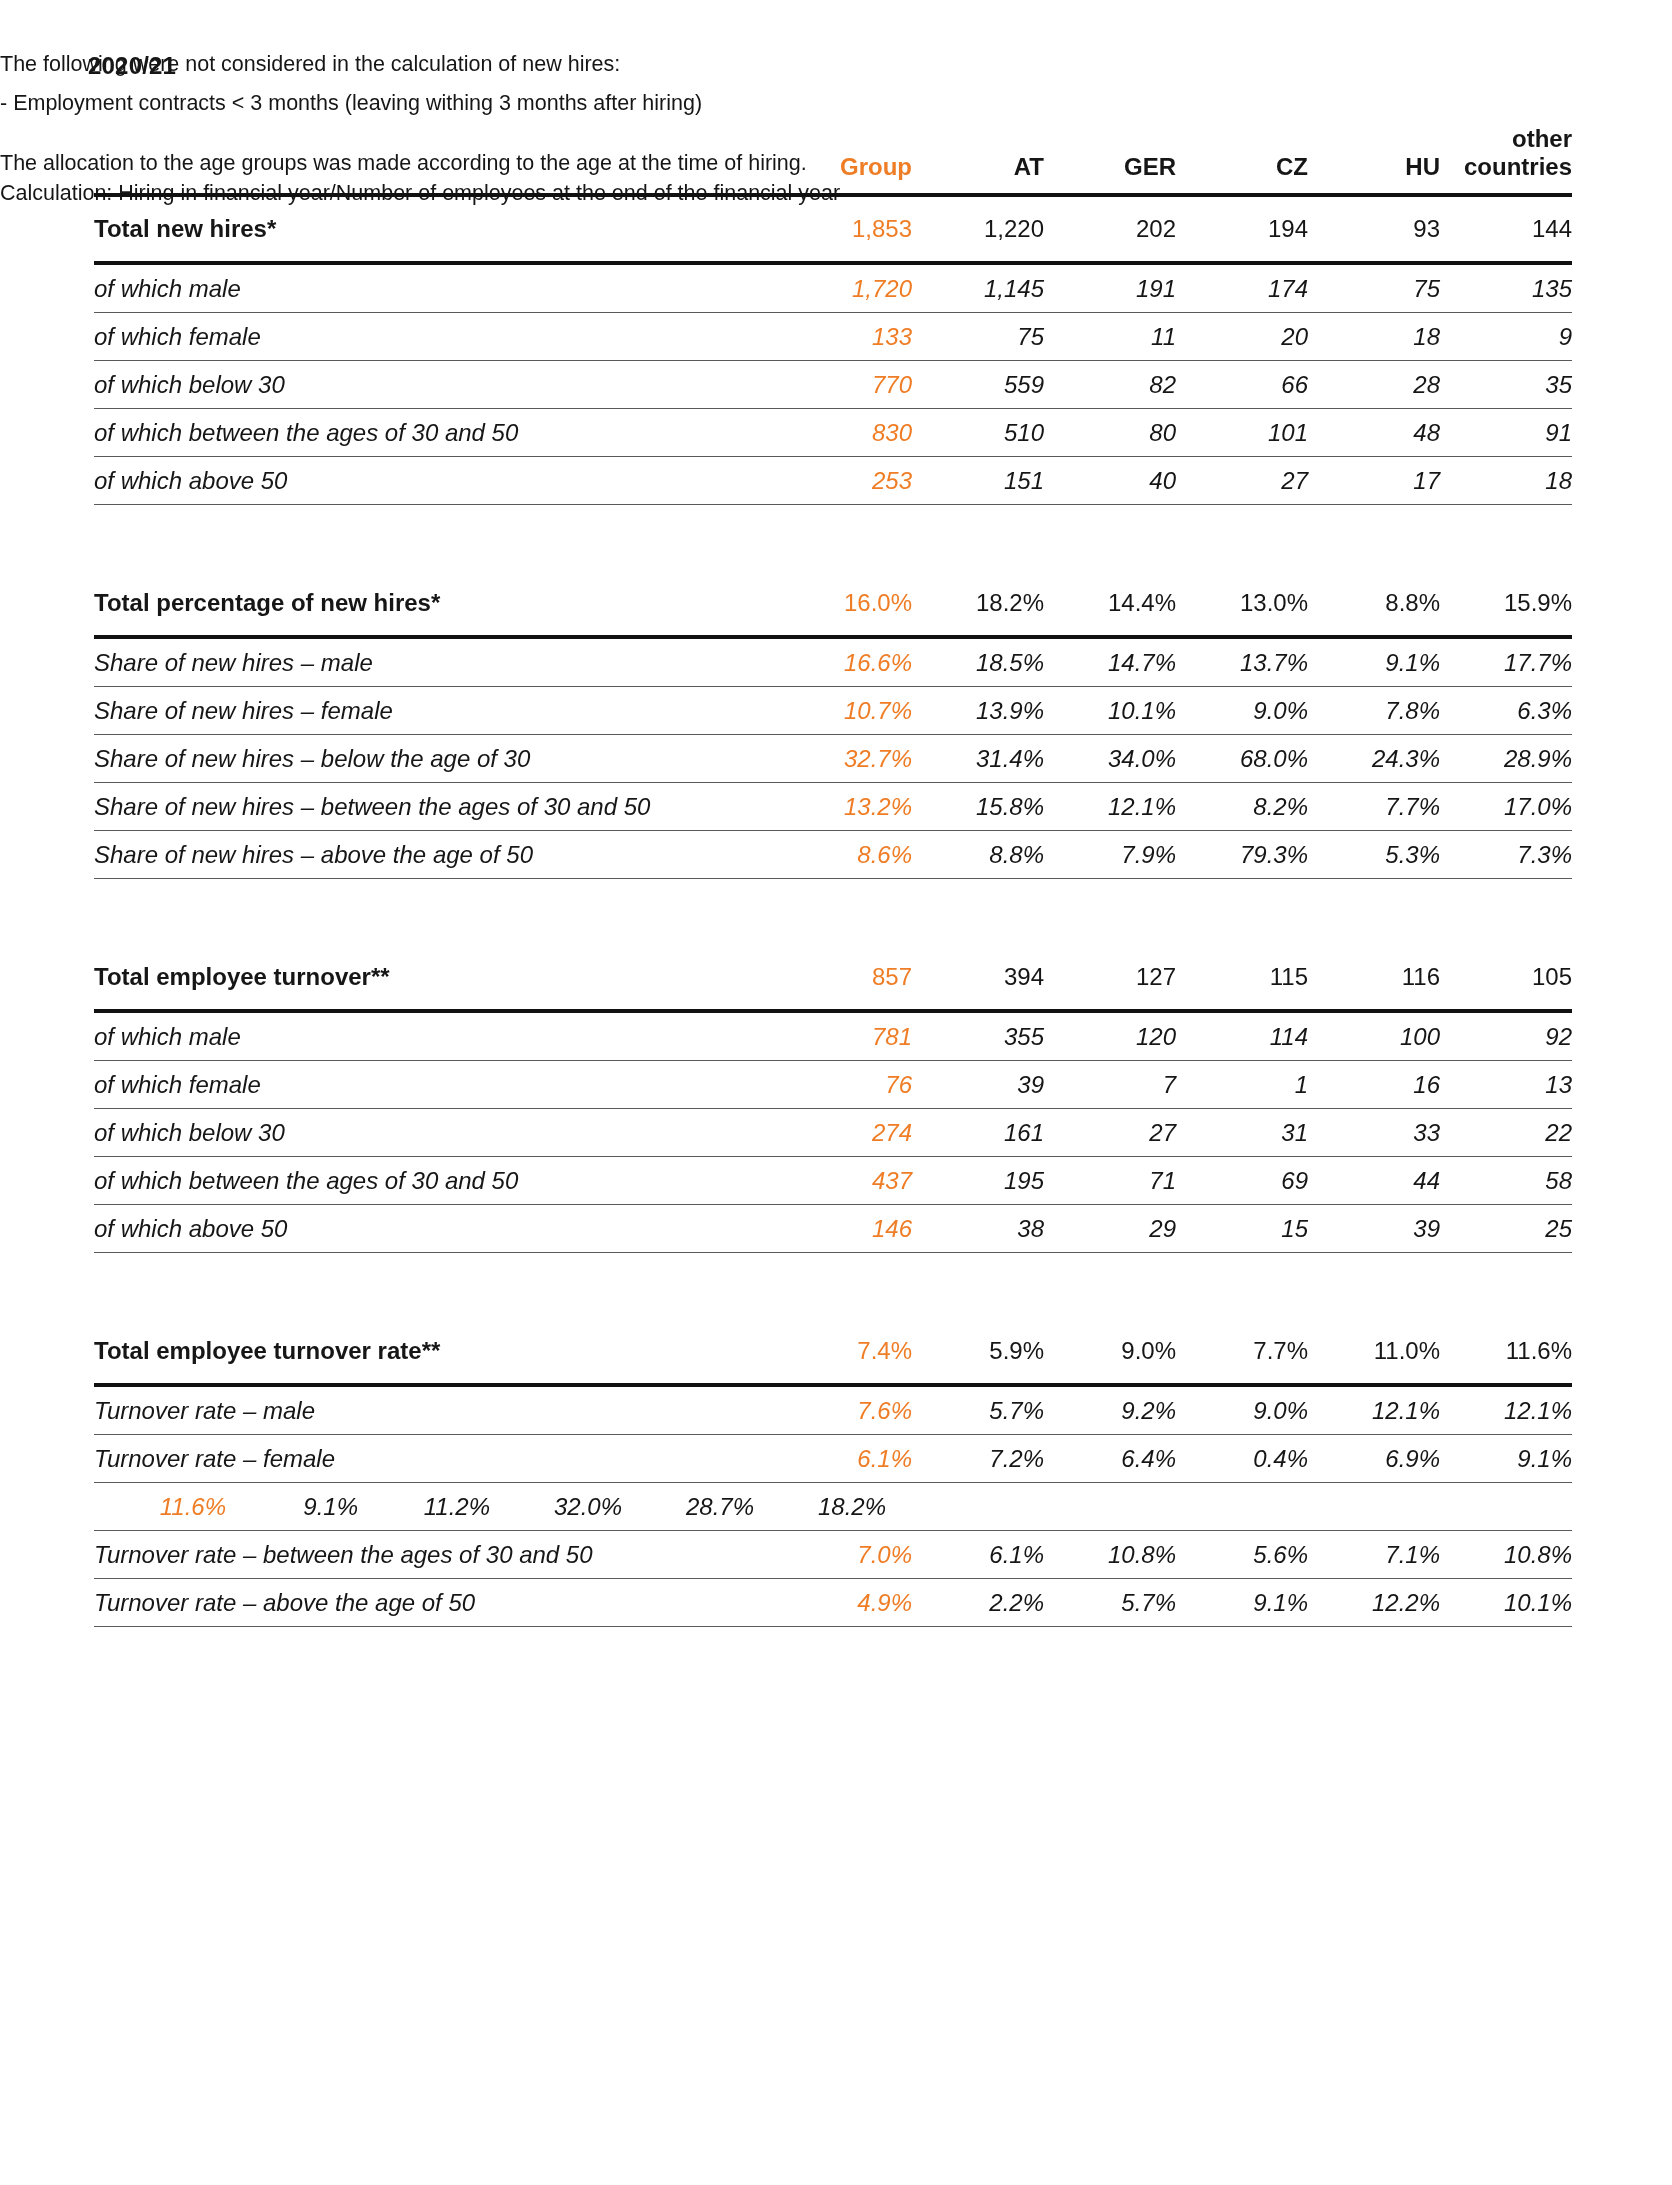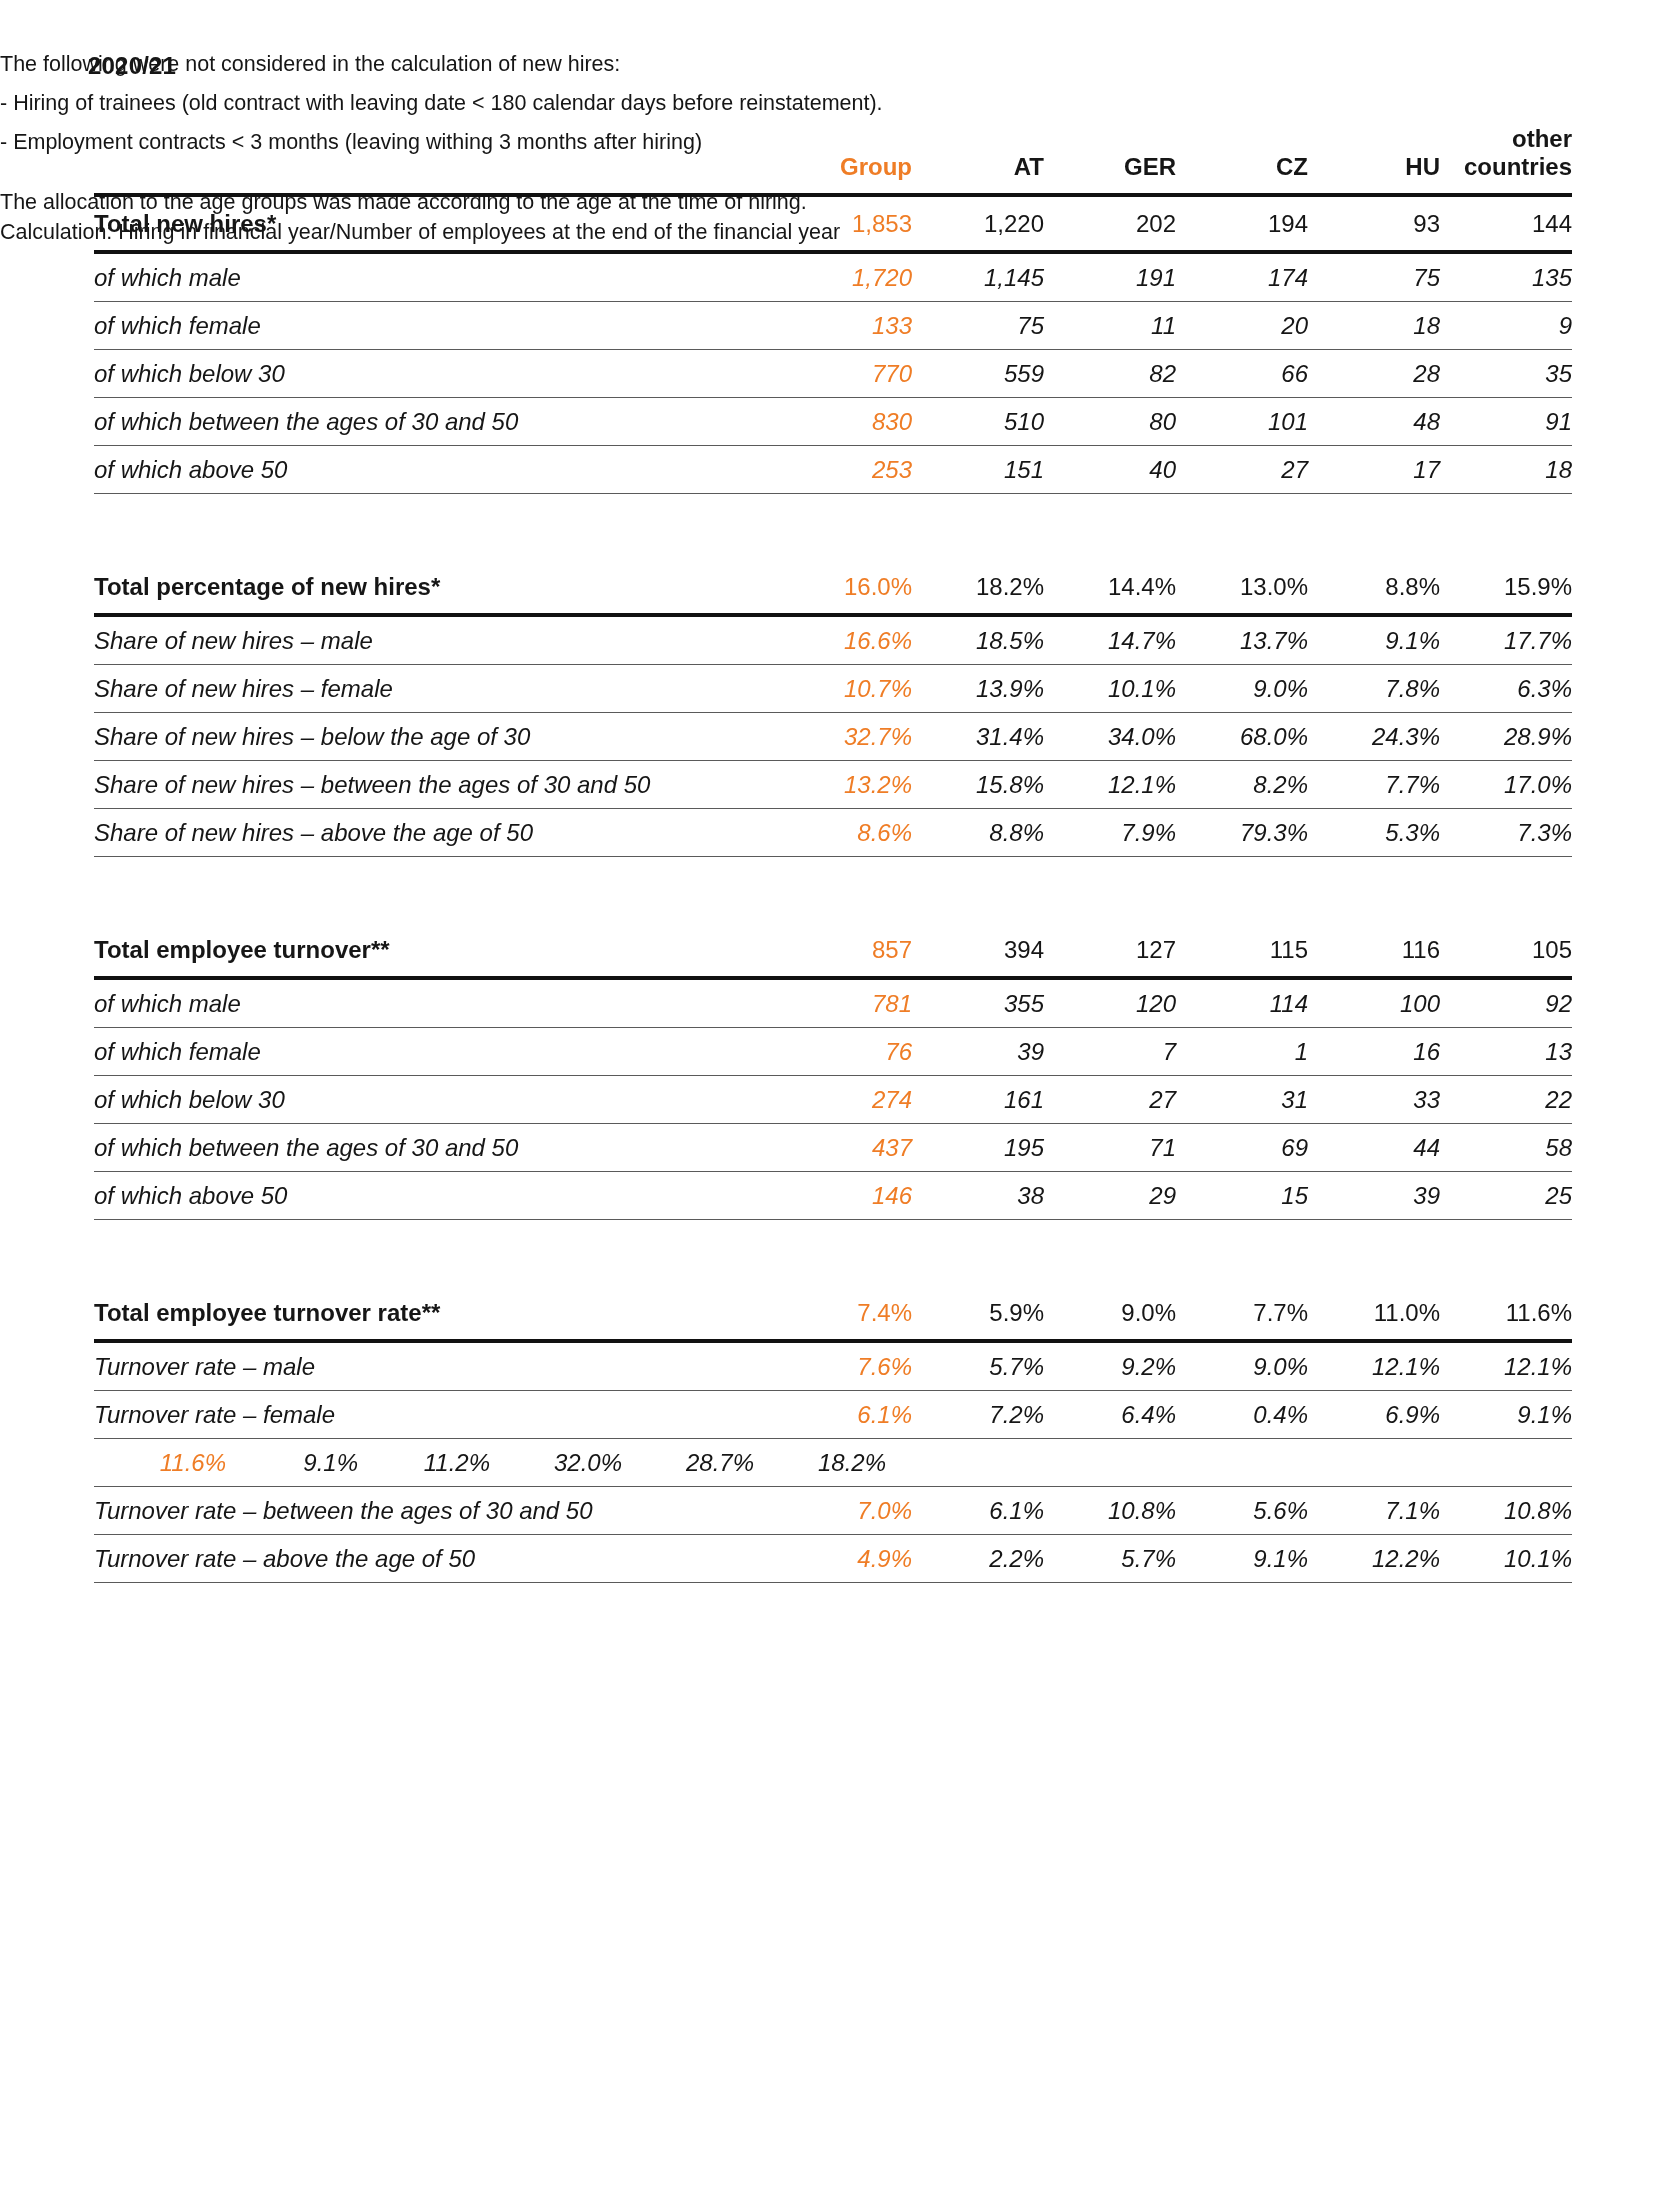--- a/index.html
+++ b/index.html
@@ -43,21 +43,21 @@
   .header-row .c-group{ color:var(--accent); }
   
   .c-label{ flex:1 1 auto; min-width:0; }
   .c-num{ flex:0 0 132px; width:132px; text-align:right; }
   
   .t-row{
     display:flex; align-items:center;
     font-size:24px;
   }
   .t-row.total{
-    height:57px;
+    height:68px;
     border-bottom:4.5px solid var(--line-strong);
   }
   .t-row.total .c-label{ font-weight:bold; }
   .t-row.total .c-group{ color:var(--accent); }
   .t-row.sub{
     height:48px;
     border-bottom:1.8px solid var(--line-thin);
     font-style:italic;
   }
   .t-row.sub .c-group{ color:var(--accent); }
@@ -301,21 +301,20 @@
         <div class="c-num">2.2%</div>
         <div class="c-num">5.7%</div>
         <div class="c-num">9.1%</div>
         <div class="c-num">12.2%</div>
         <div class="c-num">10.1%</div>
       </div>
     </div>
 
   <div class="notes">
     <div class="n1">The following were not considered in the calculation of new hires:</div>
-    <div class="n1">-  Hiring of trainees (old contract with leaving date &lt; 180 calendar days before reinstatement).</div>
     <div class="n1">-  Employment contracts &lt; 3 months (leaving withing 3 months after hiring)</div>
     <div class="grp2">
       <div class="n2">The allocation to the age groups was made according to the age at the time of hiring.</div>
       <div class="n2">Calculation: Hiring in financial year/Number of employees at the end of the financial year</div>
     </div>
   </div>
 
 </div>
 
 

